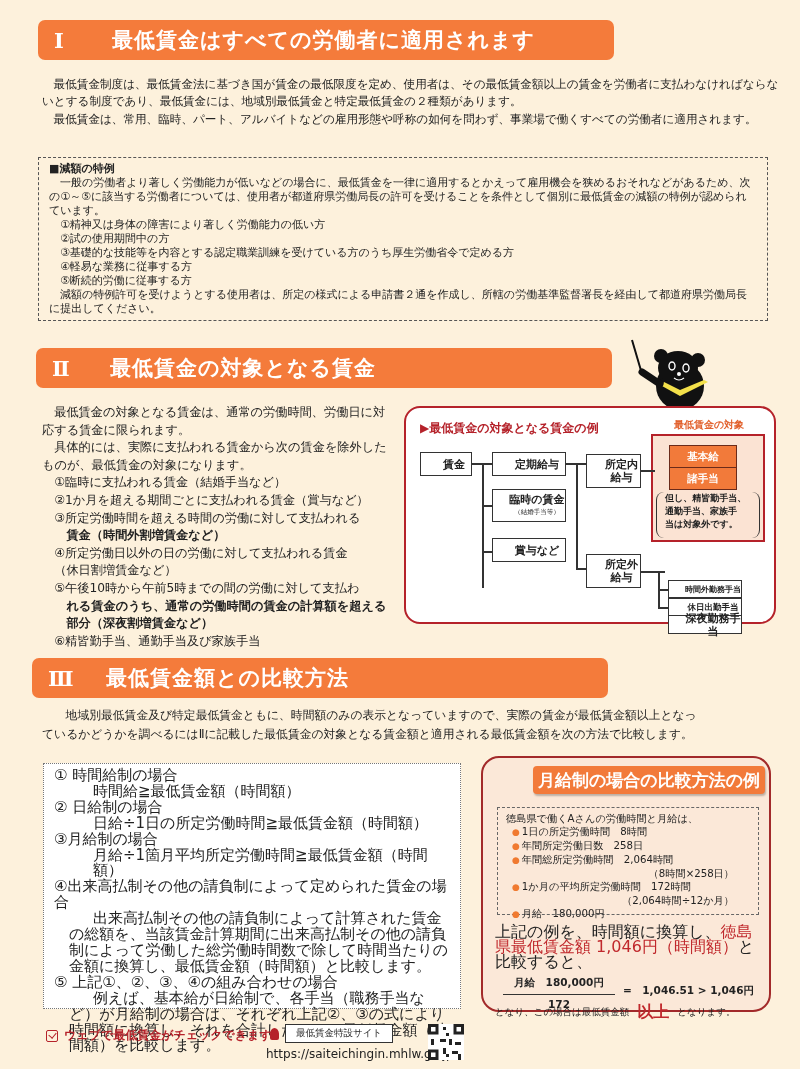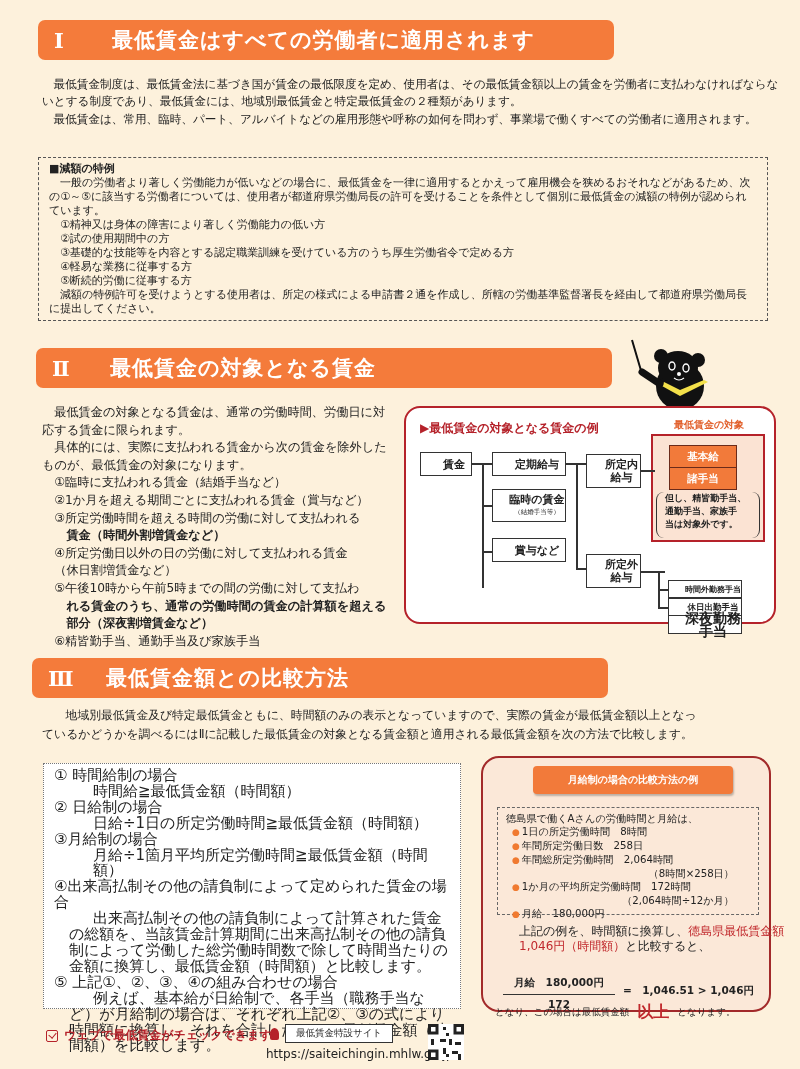--- a/index.html
+++ b/index.html
@@ -39,27 +39,27 @@
 
   .sec3-intro { position: absolute; left: 42px; top: 706px; width: 740px; font-size: 11.8px; line-height: 18.5px; }
   .sec3-intro p:first-child { text-indent: 2em; }
 
   .compare-box { position: absolute; left: 43px; top: 763px; width: 418px; height: 246px; border: 1.5px dotted #777; background: #fff;
     padding: 4px 10px; font-size: 15px; line-height: 15.9px; }
   .compare-box .ind2 { padding-left: 2.6em; }
   .compare-box .ind1t { padding-left: 1em; text-indent: 1.6em; }
 
   .example { position: absolute; left: 481px; top: 756px; width: 290px; height: 256px; border: 2px solid #a22a2a; border-radius: 18px; background: #fbe8d8; }
-  .ex-head { position: absolute; left: 50px; top: 8px; width: 200px; height: 28px; background: #f27a3a; color: #fff; font-weight: bold; font-size: 10px;
+  .ex-head { position: absolute; left: 50px; top: 8px; width: 232px; height: 28px; background: #f27a3a; color: #fff; font-weight: bold; font-size: 17px;
     border-radius: 4px; display: flex; align-items: center; justify-content: center; box-shadow: 1px 2px 2px rgba(0,0,0,0.25); }
   .ex-inner { position: absolute; left: 14px; top: 49px; width: 262px; height: 108px; border: 1.4px dashed #666; padding: 4px 8px; font-size: 10.2px; line-height: 13px; }
   .ex-inner .bul { padding-left: 6px; }
   .ex-inner .bul::before { content: "●"; color: #f07a30; font-size: 9px; margin-right: 2px; }
   .ex-inner .r { text-align: right; padding-right: 16px; }
-  .ex-calc { position: absolute; left: 12px; top: 166px; width: 270px; font-size: 12px; line-height: 15px; margin-left: 24px; }
+  .ex-calc { position: absolute; left: 12px; top: 166px; width: 270px; font-size: 16px; line-height: 15px; }
   .red { color: #c0282c; }
   .frac { position: absolute; left: 20px; top: 218px; width: 112px; text-align: center; font-weight: bold; font-size: 10.5px; }
   .frac .bar { height: 1px; background: #333; margin: 4px 0 3px; }
   .eq { position: absolute; left: 140px; top: 226px; font-weight: bold; font-size: 10.5px; }
   .concl { position: absolute; left: 12px; top: 244px; font-size: 9.5px; display: flex; align-items: center; }
   .concl .big { color: #c0282c; font-weight: bold; font-size: 16px; margin: 0 8px; }
 
   .footer-check { position: absolute; left: 46px; top: 1027px; color: #b5222a; font-weight: bold; font-size: 12px; display: flex; align-items: center; text-align: right; }
   .checkbox { width: 12px; height: 12px; border: 1.6px solid #b5222a; border-radius: 2px; margin-right: 6px; position: relative; }
   .checkbox::after { content: ""; position: absolute; left: 2.5px; top: 0px; width: 4px; height: 6px; border-right: 1.6px solid #b5222a; border-bottom: 1.6px solid #b5222a; transform: rotate(40deg); }
@@ -178,21 +178,21 @@
     <div>通勤手当、家族手</div>
     <div>当は対象外です。</div>
   </div>
 
   <div class="dg-box" style="left:262px;top:172px;width:74px;height:18px;font-size:8px;">
       <span>時間外勤務手当</span>
     </div>
   <div class="dg-box" style="left:262px;top:190px;width:74px;height:18px;font-size:8.5px;">
       <span>休日出勤手当</span>
     </div>
-  <div class="dg-box" style="left:262px;top:208px;width:74px;height:18px;font-size:14px;border-top:none;">
+  <div class="dg-box" style="left:262px;top:208px;width:74px;height:18px;font-size:11px;border-top:none;">
       <span>深夜勤務手当</span>
     </div>
 </div>
 
 <div class="sec-head" style="left:32px;top:658px;width:576px;height:40px;">
   <span class="num">Ⅲ</span>
   <span>最低賃金額との比較方法</span>
 </div>
 <div class="sec3-intro">
   <p>地域別最低賃金及び特定最低賃金ともに、時間額のみの表示となっていますので、実際の賃金が最低賃金額以上となっ</p>

